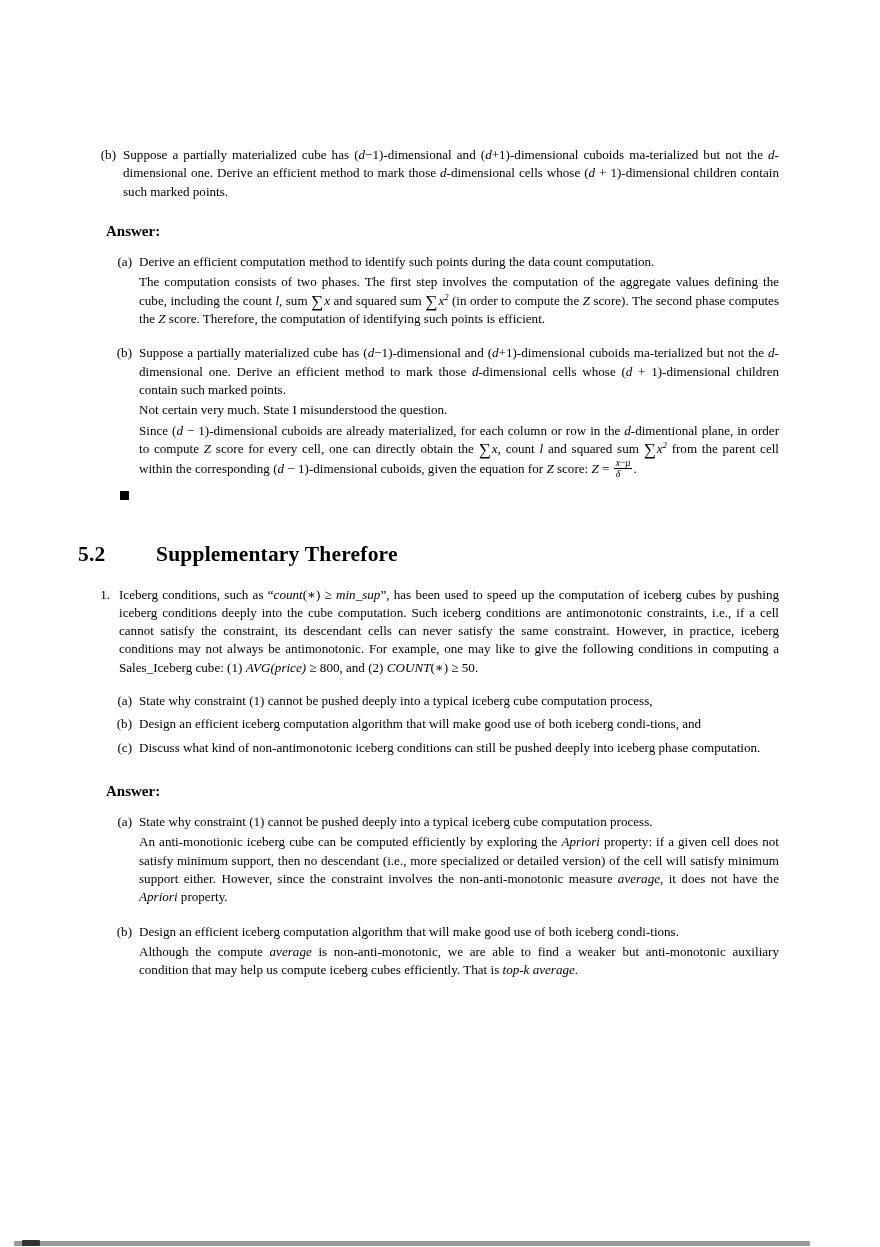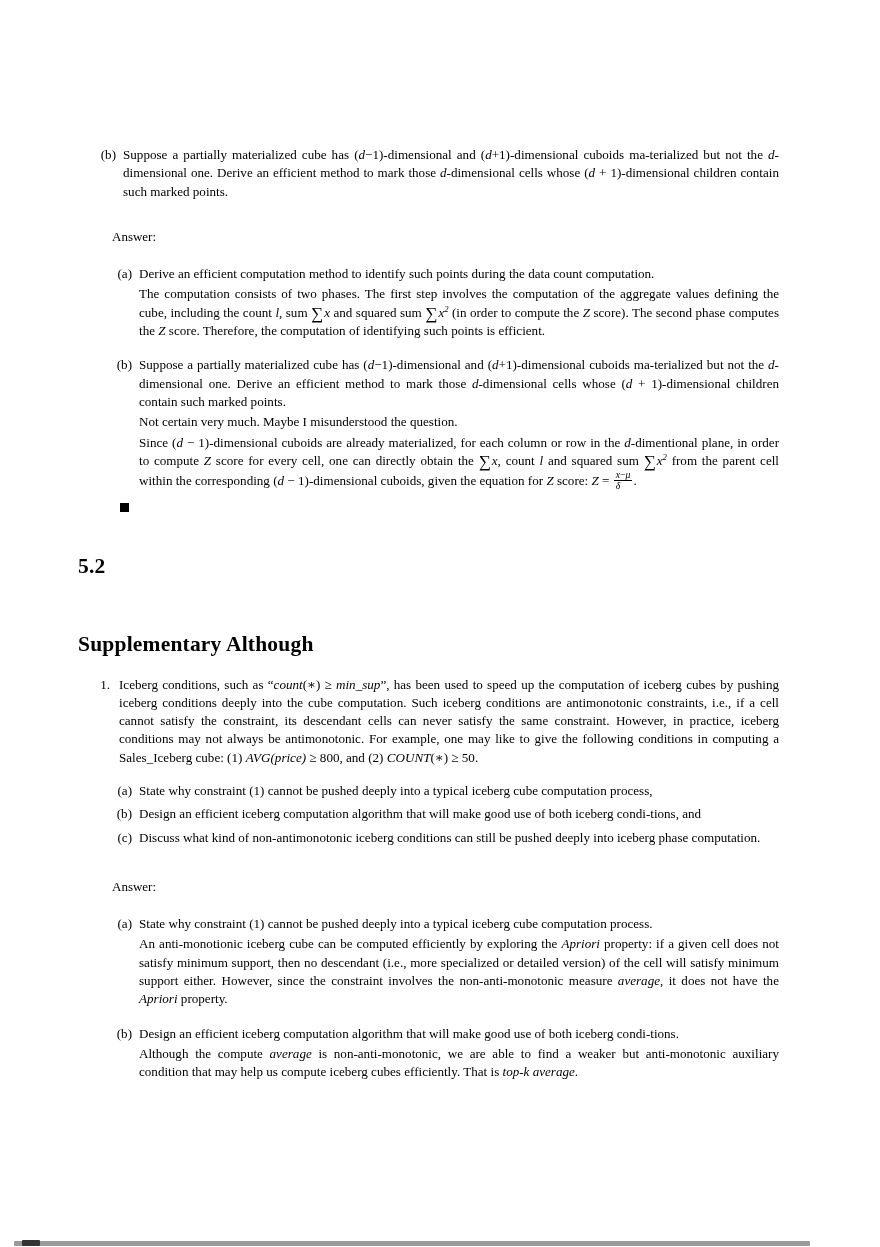--- a/index.html
+++ b/index.html
@@ -74,24 +74,24 @@
     text-align: right;
     font-size: 13.1px;
     line-height: 18.3px;
   }
 
   .sub {           
     margin-top: 2px;
   }
 
   .answer-label {
-    font-weight: normal;
-    font-size: 13px;
-    line-height: 18.3px;
-    margin: 8px;
+    font-weight: bold;
+    font-size: 15px;
+    line-height: 18.3px;
+    margin: 2px;
   }
 
   
   .section-head {
     display: flex;
     align-items: baseline;
     font-weight: bold;
     font-size: 21.5px;
     line-height: 26px;
     letter-spacing: 0.2px;
@@ -205,33 +205,33 @@
       <span class="marker">(a)</span>
       <p class="para">Derive an efficient computation method to identify such points during the data count computation.</p>
       <p class="para sub"><span>The computation consists of two phases. The first step involves the computation of the aggregate values defining the cube, including the count </span><span class="math">l</span><span>, sum </span><span class="sum">∑</span><span class="math">x</span><span> and squared sum </span><span class="sum">∑</span><span class="math">x</span><sup class="pw">2</sup><span> (in order to compute the </span><span class="math">Z</span><span> score). The second phase computes the </span><span class="math">Z</span><span> score. Therefore, the computation of identifying such points is efficient.</span></p>
     </div>
 
     <div class="spacer-s"></div>
 
     <div class="item-l2" style="margin-left:18px;">
       <span class="marker">(b)</span>
       <p class="para"><span>Suppose a partially materialized cube has (</span><span class="math">d</span><span>−1)-dimensional and (</span><span class="math">d</span><span>+1)-dimensional cuboids ma-terialized but not the </span><span class="math">d</span><span>-dimensional one. Derive an efficient method to mark those </span><span class="math">d</span><span>-dimensional cells whose (</span><span class="math">d</span><span> + 1)-dimensional children contain such marked points.</span></p>
-      <p class="para sub">Not certain very much. Maybe I misunderstood the question.</p>
+      <p class="para sub">Not certain very much. State I misunderstood the question.</p>
       <p class="para sub"><span>Since (</span><span class="math">d</span><span> − 1)-dimensional cuboids are already materialized, for each column or row in the </span><span class="math">d</span><span>-dimentional plane, in order to compute </span><span class="math">Z</span><span> score for every cell, one can directly obtain the </span><span class="sum">∑</span><span class="math">x</span><span>, count </span><span class="math">l</span><span> and squared sum </span><span class="sum">∑</span><span class="math">x</span><sup class="pw">2</sup><span> from the parent cell within the corresponding (</span><span class="math">d</span><span> − 1)-dimensional cuboids, given the equation for </span><span class="math">Z</span><span> score: </span><span class="math"><span>Z</span><span class="mathup"> = </span><span class="frac"><span class="num"><span>x</span><span class="mathup">−</span><span>μ</span></span><span class="den">δ</span></span></span><span>.</span></p>
     </div>
 
     <div class="qed-row">
       <span class="qed"></span>
     </div>
 
     <div class="spacer-l"></div>
 
-    <div class="section-head" style="margin-left:-8px;flex-direction:column;">
+    <div class="section-head" style="margin-left:-8px;">
       <span class="secnum">5.2</span>
-      <span>Supplementary Although</span>
+      <span>Supplementary Therefore</span>
     </div>
 
     <div class="spacer-m"></div>
 
     <div class="item" style="padding-left:32px;">
       <span class="marker" style="width:24px;">1.</span>
       <p class="para"><span>Iceberg conditions, such as “</span><span class="math">count</span><span class="mathup">(∗)</span><span class="mathup"> ≥ </span><span class="math">min_sup</span><span>”, has been used to speed up the computation of iceberg cubes by pushing iceberg conditions deeply into the cube computation. Such iceberg conditions are antimonotonic constraints, i.e., if a cell cannot satisfy the constraint, its descendant cells can never satisfy the same constraint. However, in practice, iceberg conditions may not always be antimonotonic. For example, one may like to give the following conditions in computing a Sales_Iceberg cube: (1) </span><span class="math">AVG</span><span class="math">(price)</span><span class="mathup"> ≥ </span><span class="mathup">800</span><span>, and (2) </span><span class="math">COUNT</span><span class="mathup">(∗)</span><span class="mathup"> ≥ </span><span class="mathup">50</span><span>.</span></p>
     </div>
 
     <div class="spacer-s"></div>

